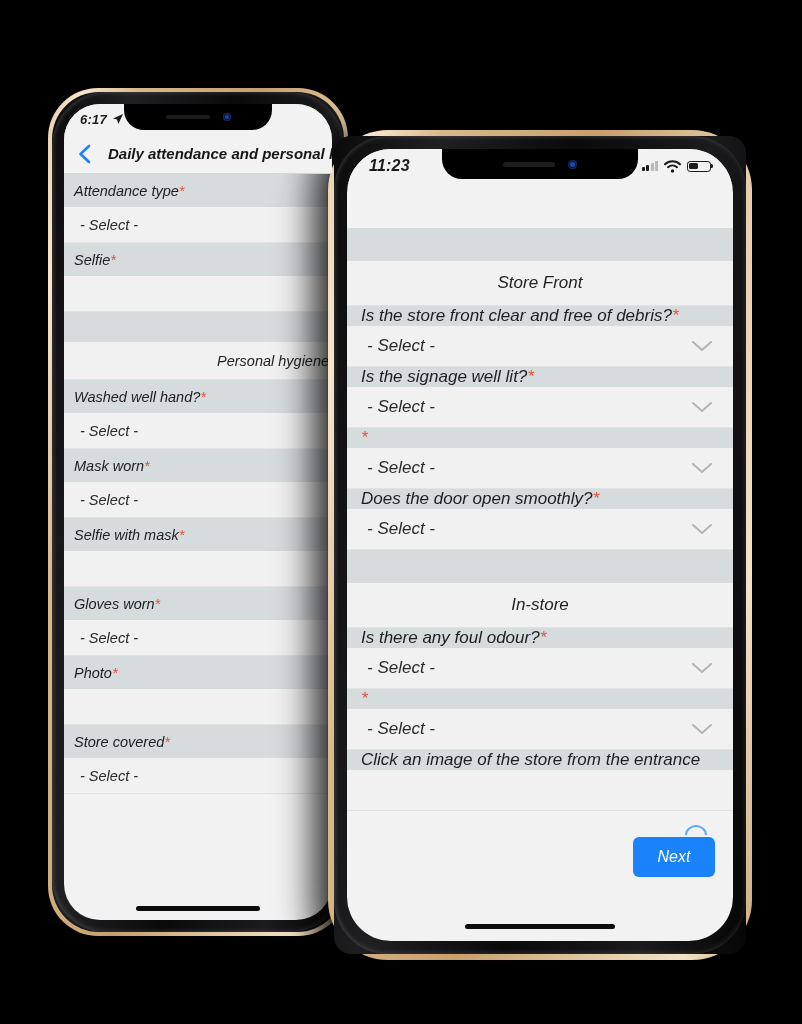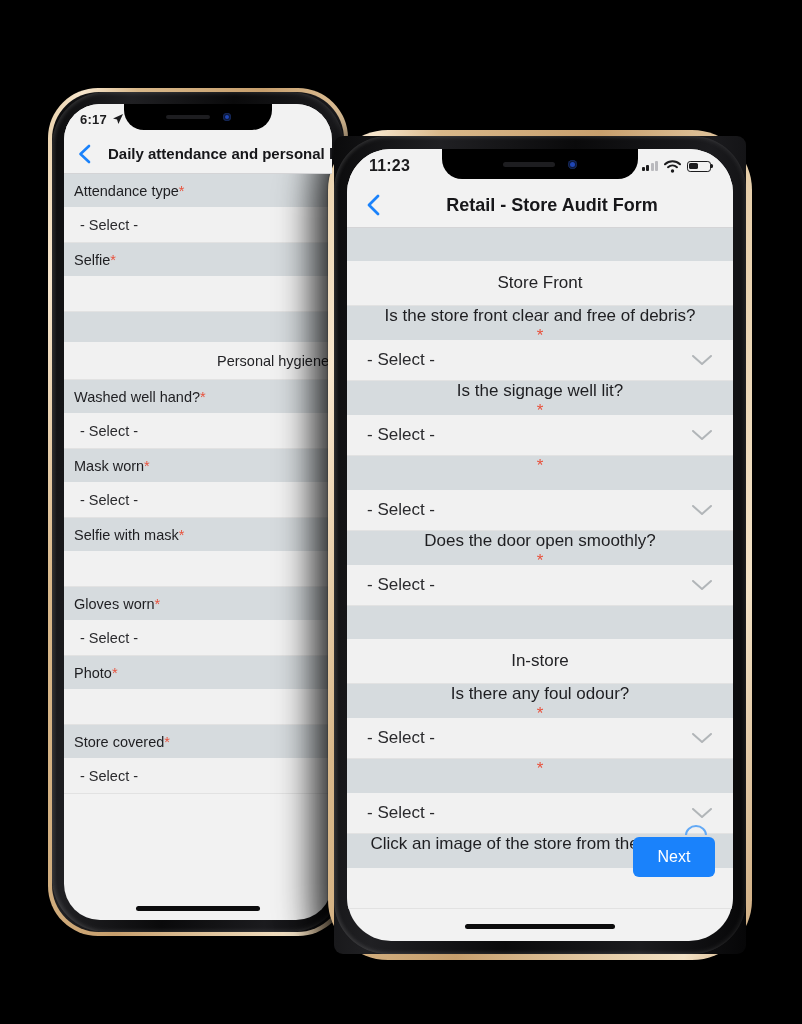--- a/index.html
+++ b/index.html
@@ -34,20 +34,21 @@
         #c79f6d 48%, #e3c9a3 72%, #f3e2c6 88%, #cda97c 100%);
     box-shadow: 0 0 2px rgba(0,0,0,0.6);
   }
 
   
   .bezel {
     position: absolute;
     inset: 5px;
     border-radius: 54px;
     background: linear-gradient(95deg, #0b0b0c 0%, #202023 22%, #0a0a0b 50%, #1b1b1e 78%, #060607 100%);
+    font-style: italic;
   }
 
   .bezel::after {
     content: "";
     position: absolute;
     inset: 0;
     border-radius: 54px;
     box-shadow: inset 0 0 6px rgba(255,255,255,0.14),
                 inset 2px 0 4px rgba(255,255,255,0.08);
     pointer-events: none;
@@ -269,28 +270,28 @@
 
   
   #phone-front {
     left: 328px;
     top: 130px;
     width: 424px;
     height: 830px;
     filter: drop-shadow(-14px 6px 18px rgba(0,0,0,0.85));
   }
   #phone-front .rail { border-radius: 60px; }
-  #phone-front .bezel { inset: 6px; border-radius: 9px; }
+  #phone-front .bezel { inset: 6px; border-radius: 17px; }
   #phone-front .screen { inset: 13px; border-radius: 44px; }
   #phone-front .notch { width: 196px; height: 30px; }
   #phone-front .statusbar { height: 34px; padding: 0 22px; font-size: 16px; }
   #phone-front .navbar { top: 34px; height: 45px; padding: 0 14px; }
   #phone-front .nav-title { font-size: 18px; }
   #phone-front .formlist { top: 79px; bottom: 0; }
-  #phone-front .row-q { height: 34px; padding: 0 14px; font-size: 17px; flex-direction: column; }
+  #phone-front .row-q { height: 20px; padding: 0 14px; font-size: 17px; }
   #phone-front .row-sel { height: 41px; padding: 0 20px; font-size: 17px; }
   #phone-front .row-blank { height: 41px; }
   #phone-front .row-gap { height: 33px; }
   #phone-front .row-section { height: 45px; font-size: 17px; justify-content: center; }
   #phone-front .home-ind { width: 150px; bottom: 12px; }
   #phone-front .next-btn {
     right: 18px;
     bottom: 64px;
     width: 82px;
     height: 40px;
@@ -418,28 +419,20 @@
                 <b style="width:45%"></b>
               </span>
           </div>
         </div>
 
         <div class="notch">
           <span class="speaker"></span>
           <span class="front-cam"></span>
         </div>
 
-        <div class="navbar">
-          <div class="back-chevron">
-            <svg width="24" height="28" viewBox="0 0 24 28">
-              <path d="M17 5 L8 14 L17 23" stroke="#1a82fb" stroke-width="2.8" fill="none" stroke-linecap="round" stroke-linejoin="round"></path>
-            </svg>
-          </div>
-          <div class="nav-title">Retail - Store Audit Form</div>
-        </div>
 
         <div class="formlist" id="front-form">
             <div class="row-gap"></div>
             <div class="row-section">
               <span>Store Front</span>
             </div>
             <div class="row-q">
               <span>Is the store front clear and free of debris?</span>
               <span class="req">*</span>
             </div>

